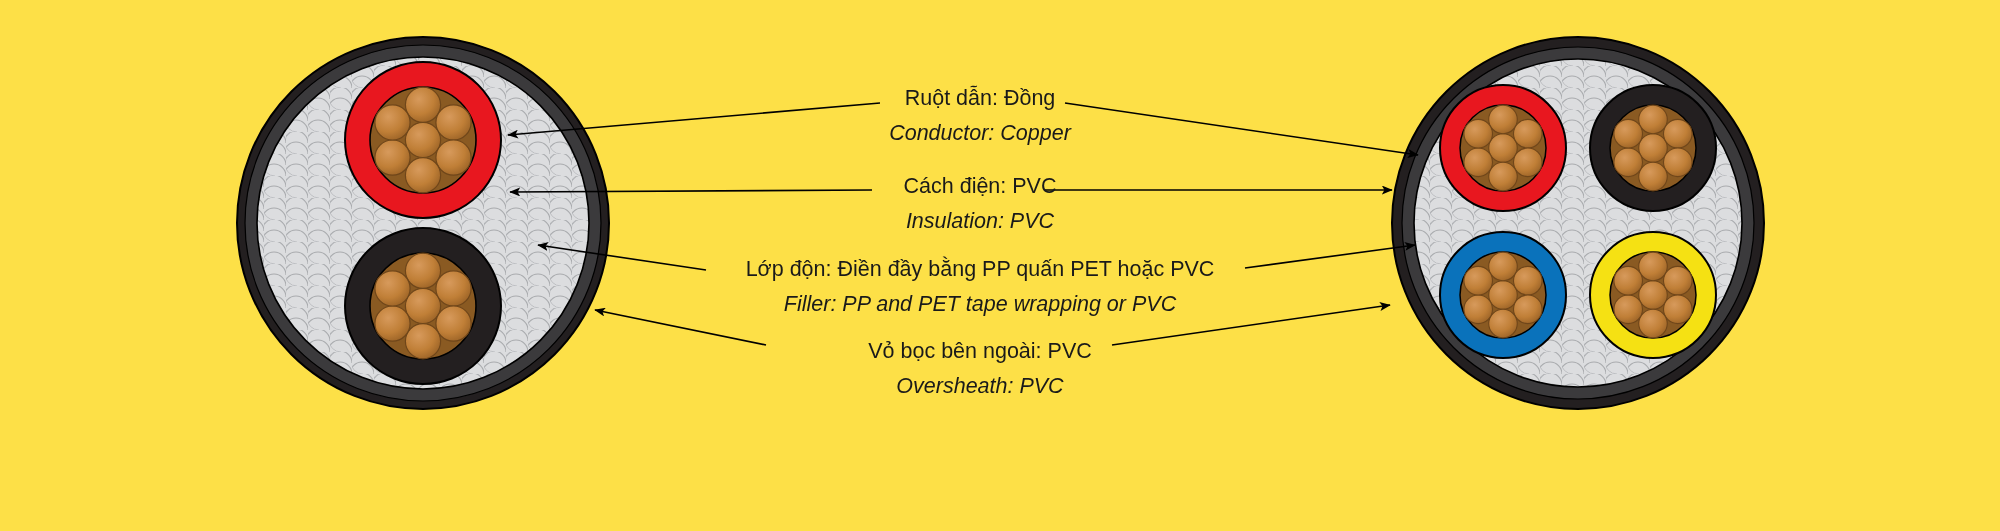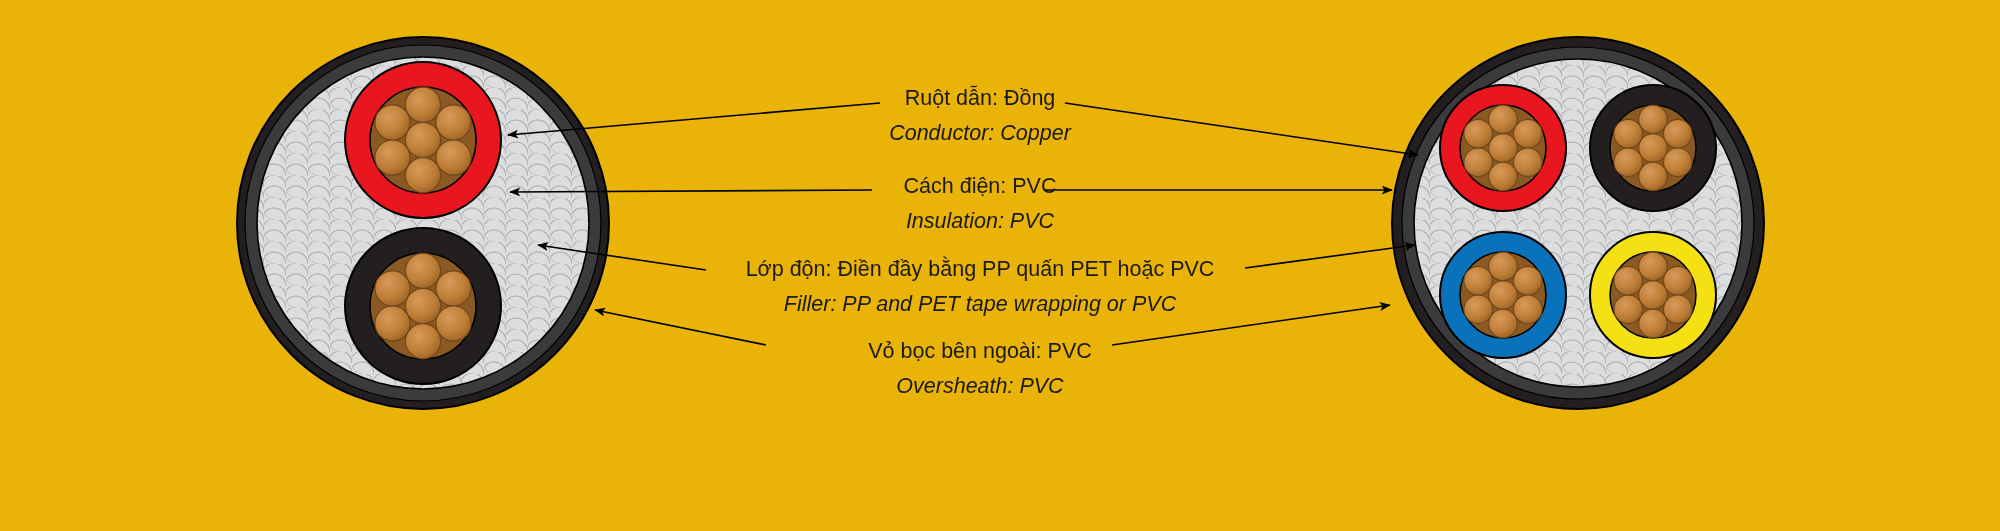--- a/index.html
+++ b/index.html
@@ -10,21 +10,21 @@
   body {
     width: 2000px;
     height: 531px;
     font-family: "Liberation Sans", sans-serif;
     overflow: hidden;
   }
   #stage {
     position: relative;
     width: 2000px;
     height: 531px;
-    background: #eab308;
+    background: #fde047;
   }
   svg#diagram {
     position: absolute;
     left: 0;
     top: 0;
     width: 2000px;
     height: 531px;
     display: block;
   }
   .lbl-vi {

